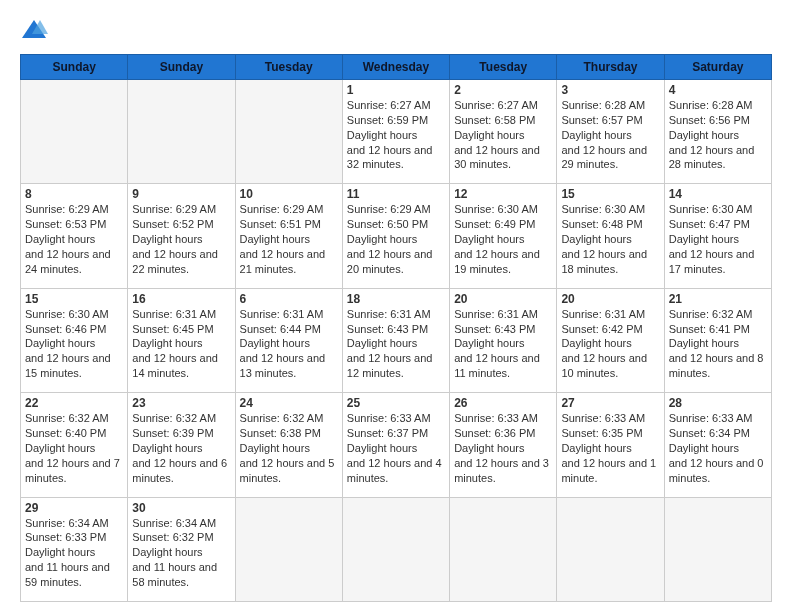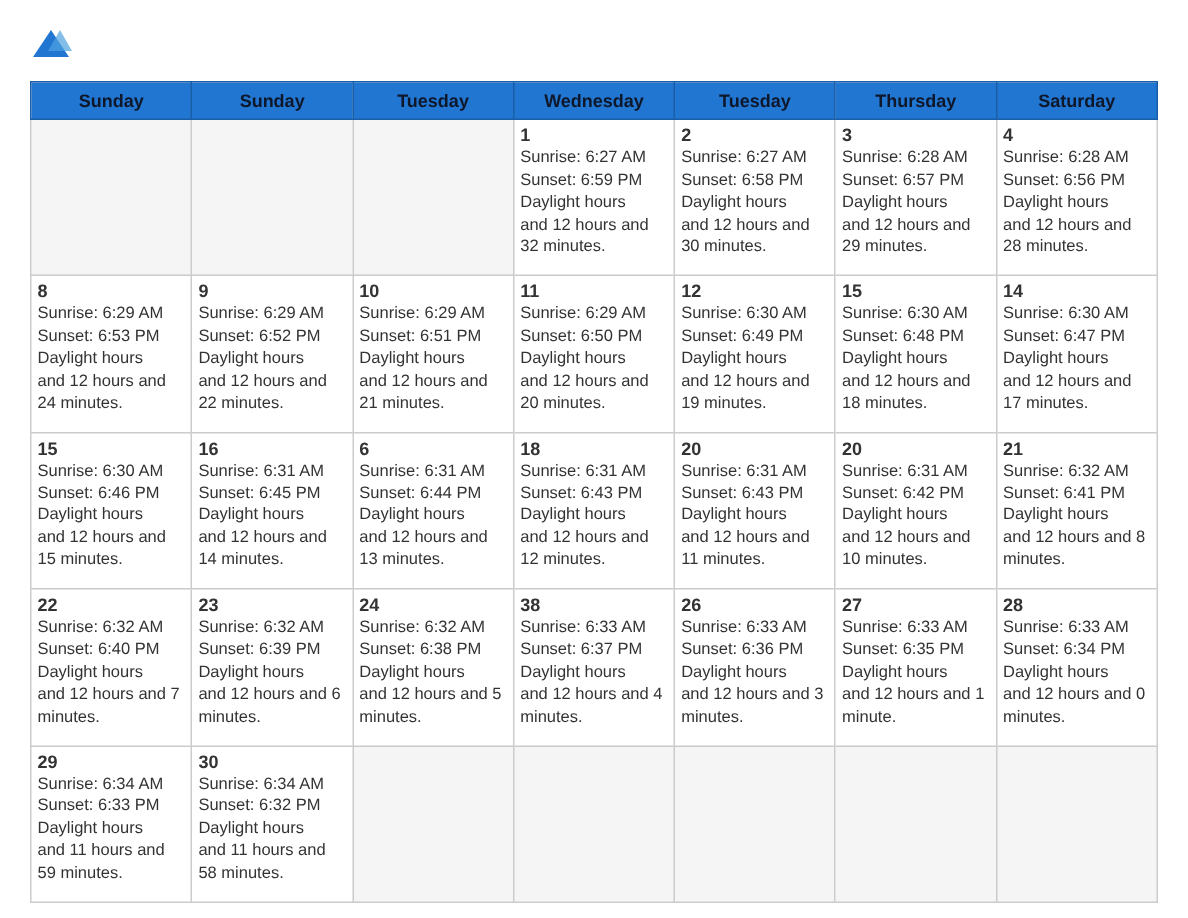--- a/index.html
+++ b/index.html
@@ -222,21 +222,21 @@
       </td>
           <td>
         <span class="day-num">23</span>
         <span class="cell-text">Sunrise: 6:32 AM<br>Sunset: 6:39 PM<br>Daylight hours<br>and 12 hours and 6 minutes.</span>
       </td>
           <td>
         <span class="day-num">24</span>
         <span class="cell-text">Sunrise: 6:32 AM<br>Sunset: 6:38 PM<br>Daylight hours<br>and 12 hours and 5 minutes.</span>
       </td>
           <td>
-        <span class="day-num">38</span>
+        <span class="day-num">25</span>
         <span class="cell-text">Sunrise: 6:33 AM<br>Sunset: 6:37 PM<br>Daylight hours<br>and 12 hours and 4 minutes.</span>
       </td>
           <td>
         <span class="day-num">26</span>
         <span class="cell-text">Sunrise: 6:33 AM<br>Sunset: 6:36 PM<br>Daylight hours<br>and 12 hours and 3 minutes.</span>
       </td>
           <td>
         <span class="day-num">27</span>
         <span class="cell-text">Sunrise: 6:33 AM<br>Sunset: 6:35 PM<br>Daylight hours<br>and 12 hours and 1 minute.</span>
       </td>

